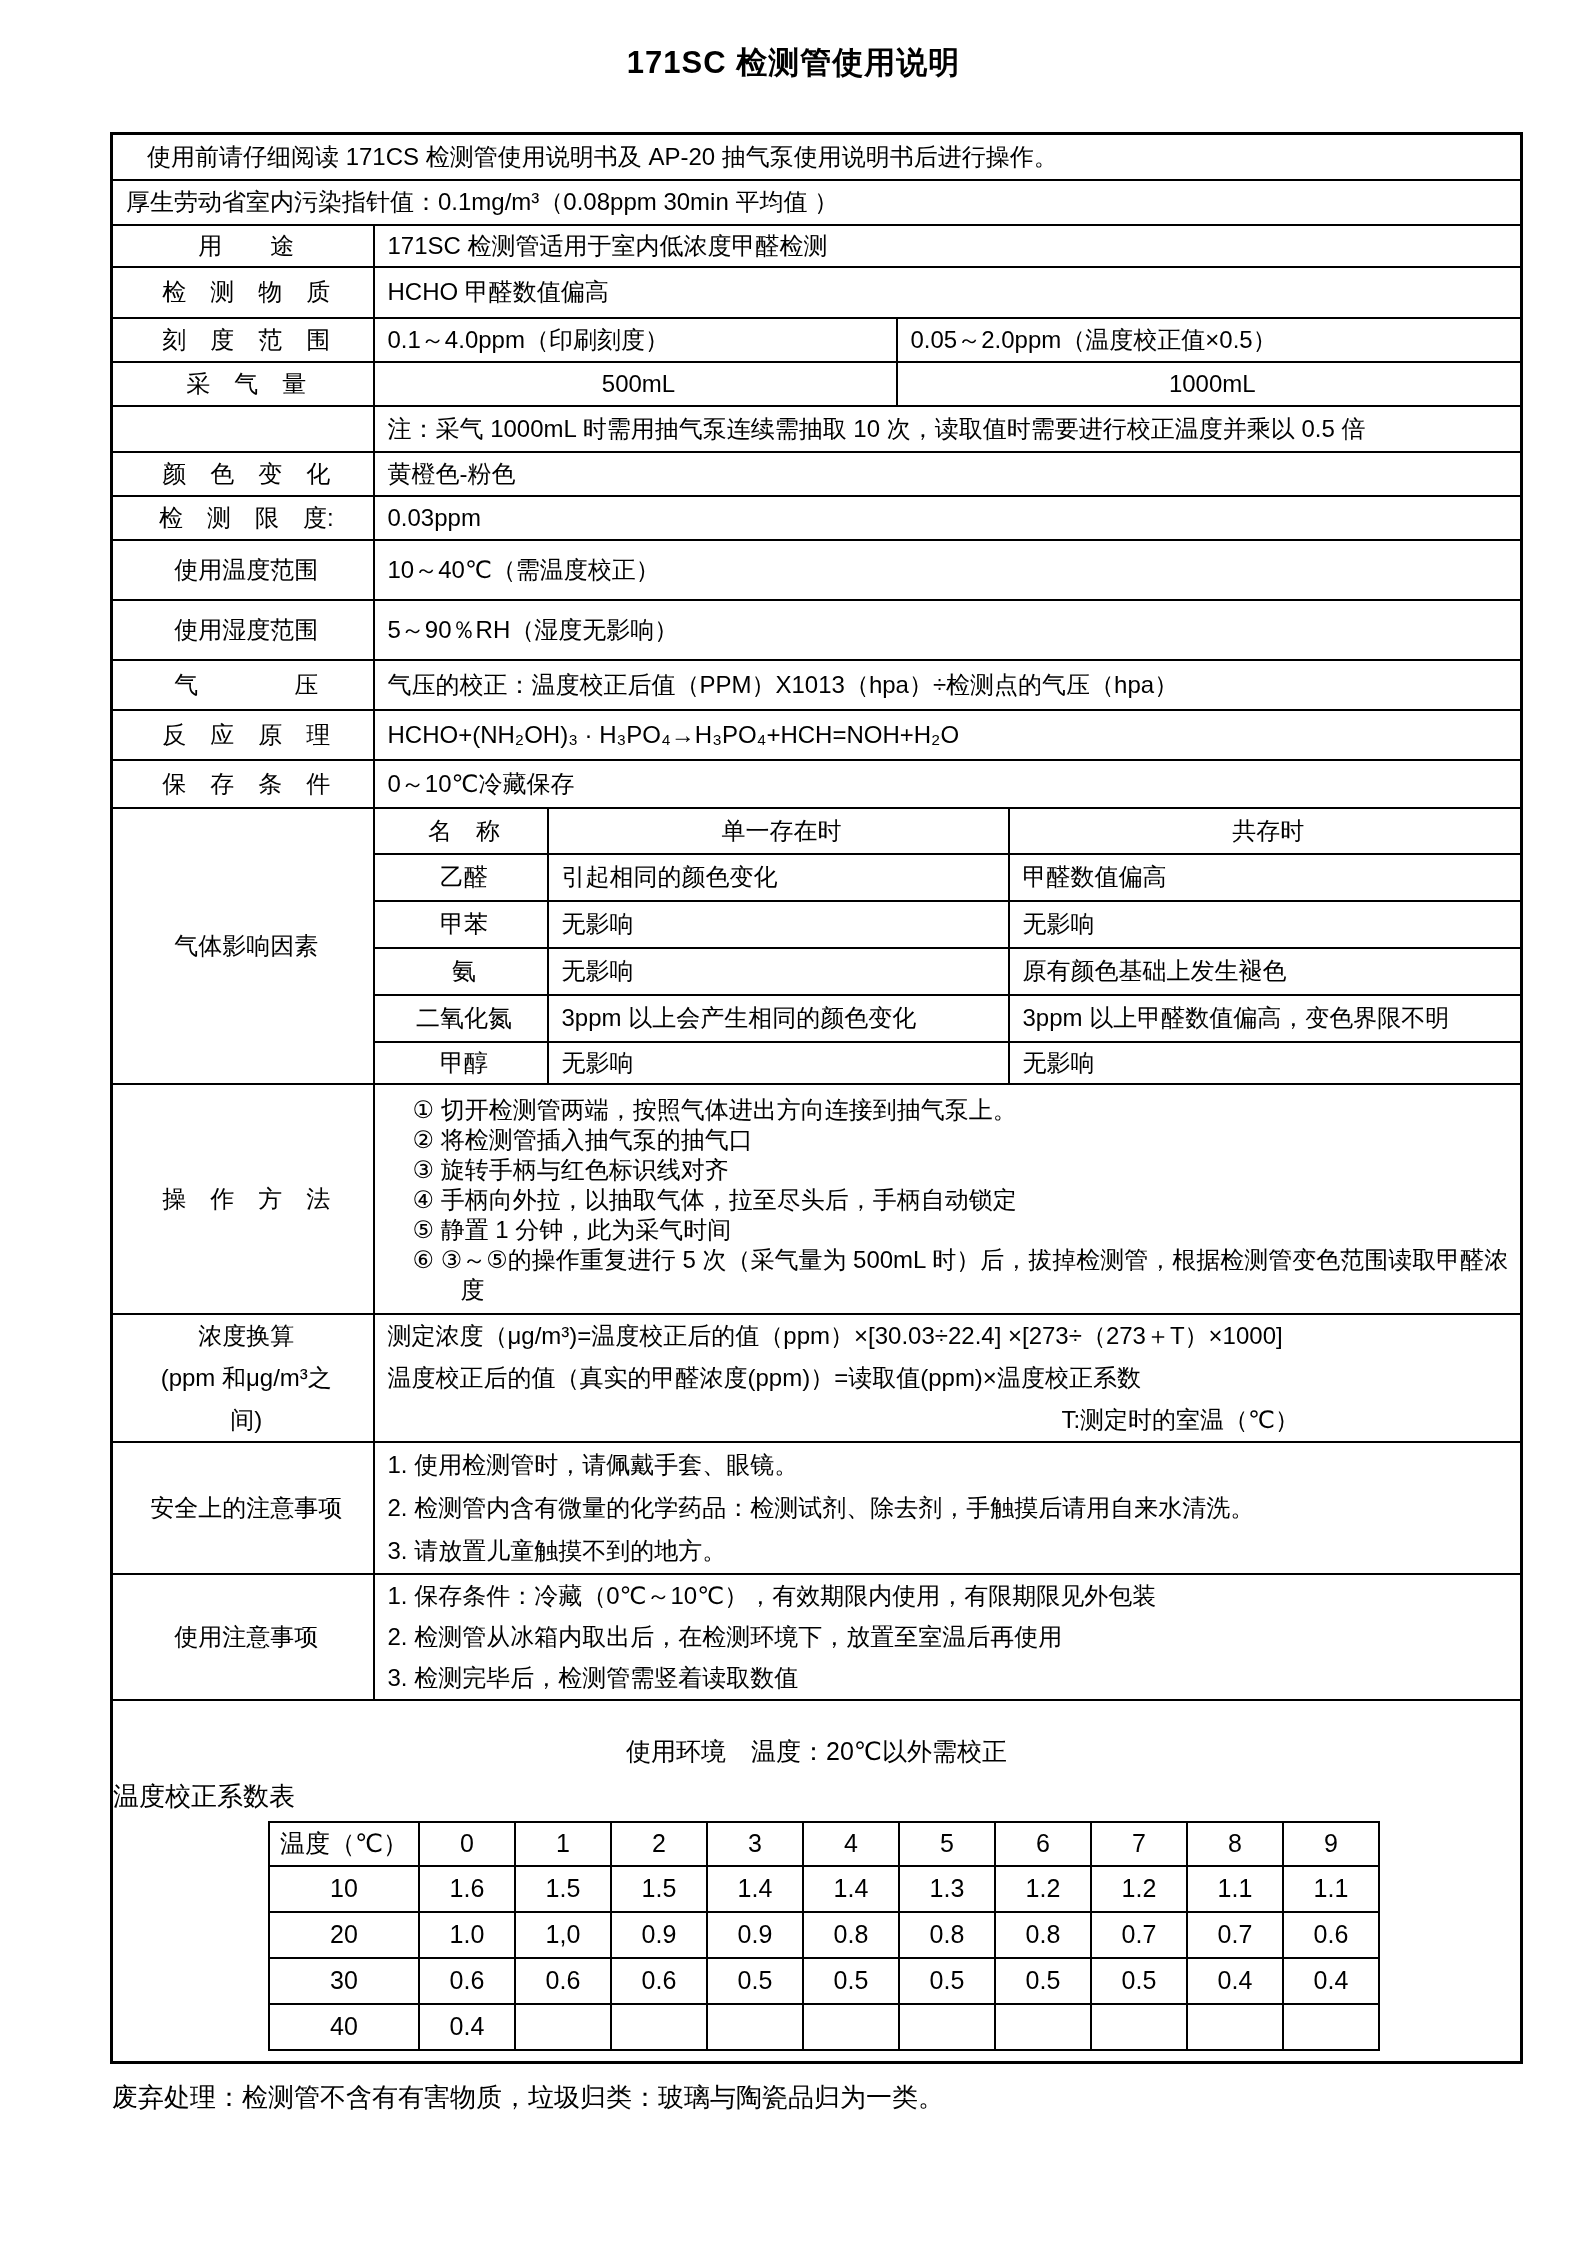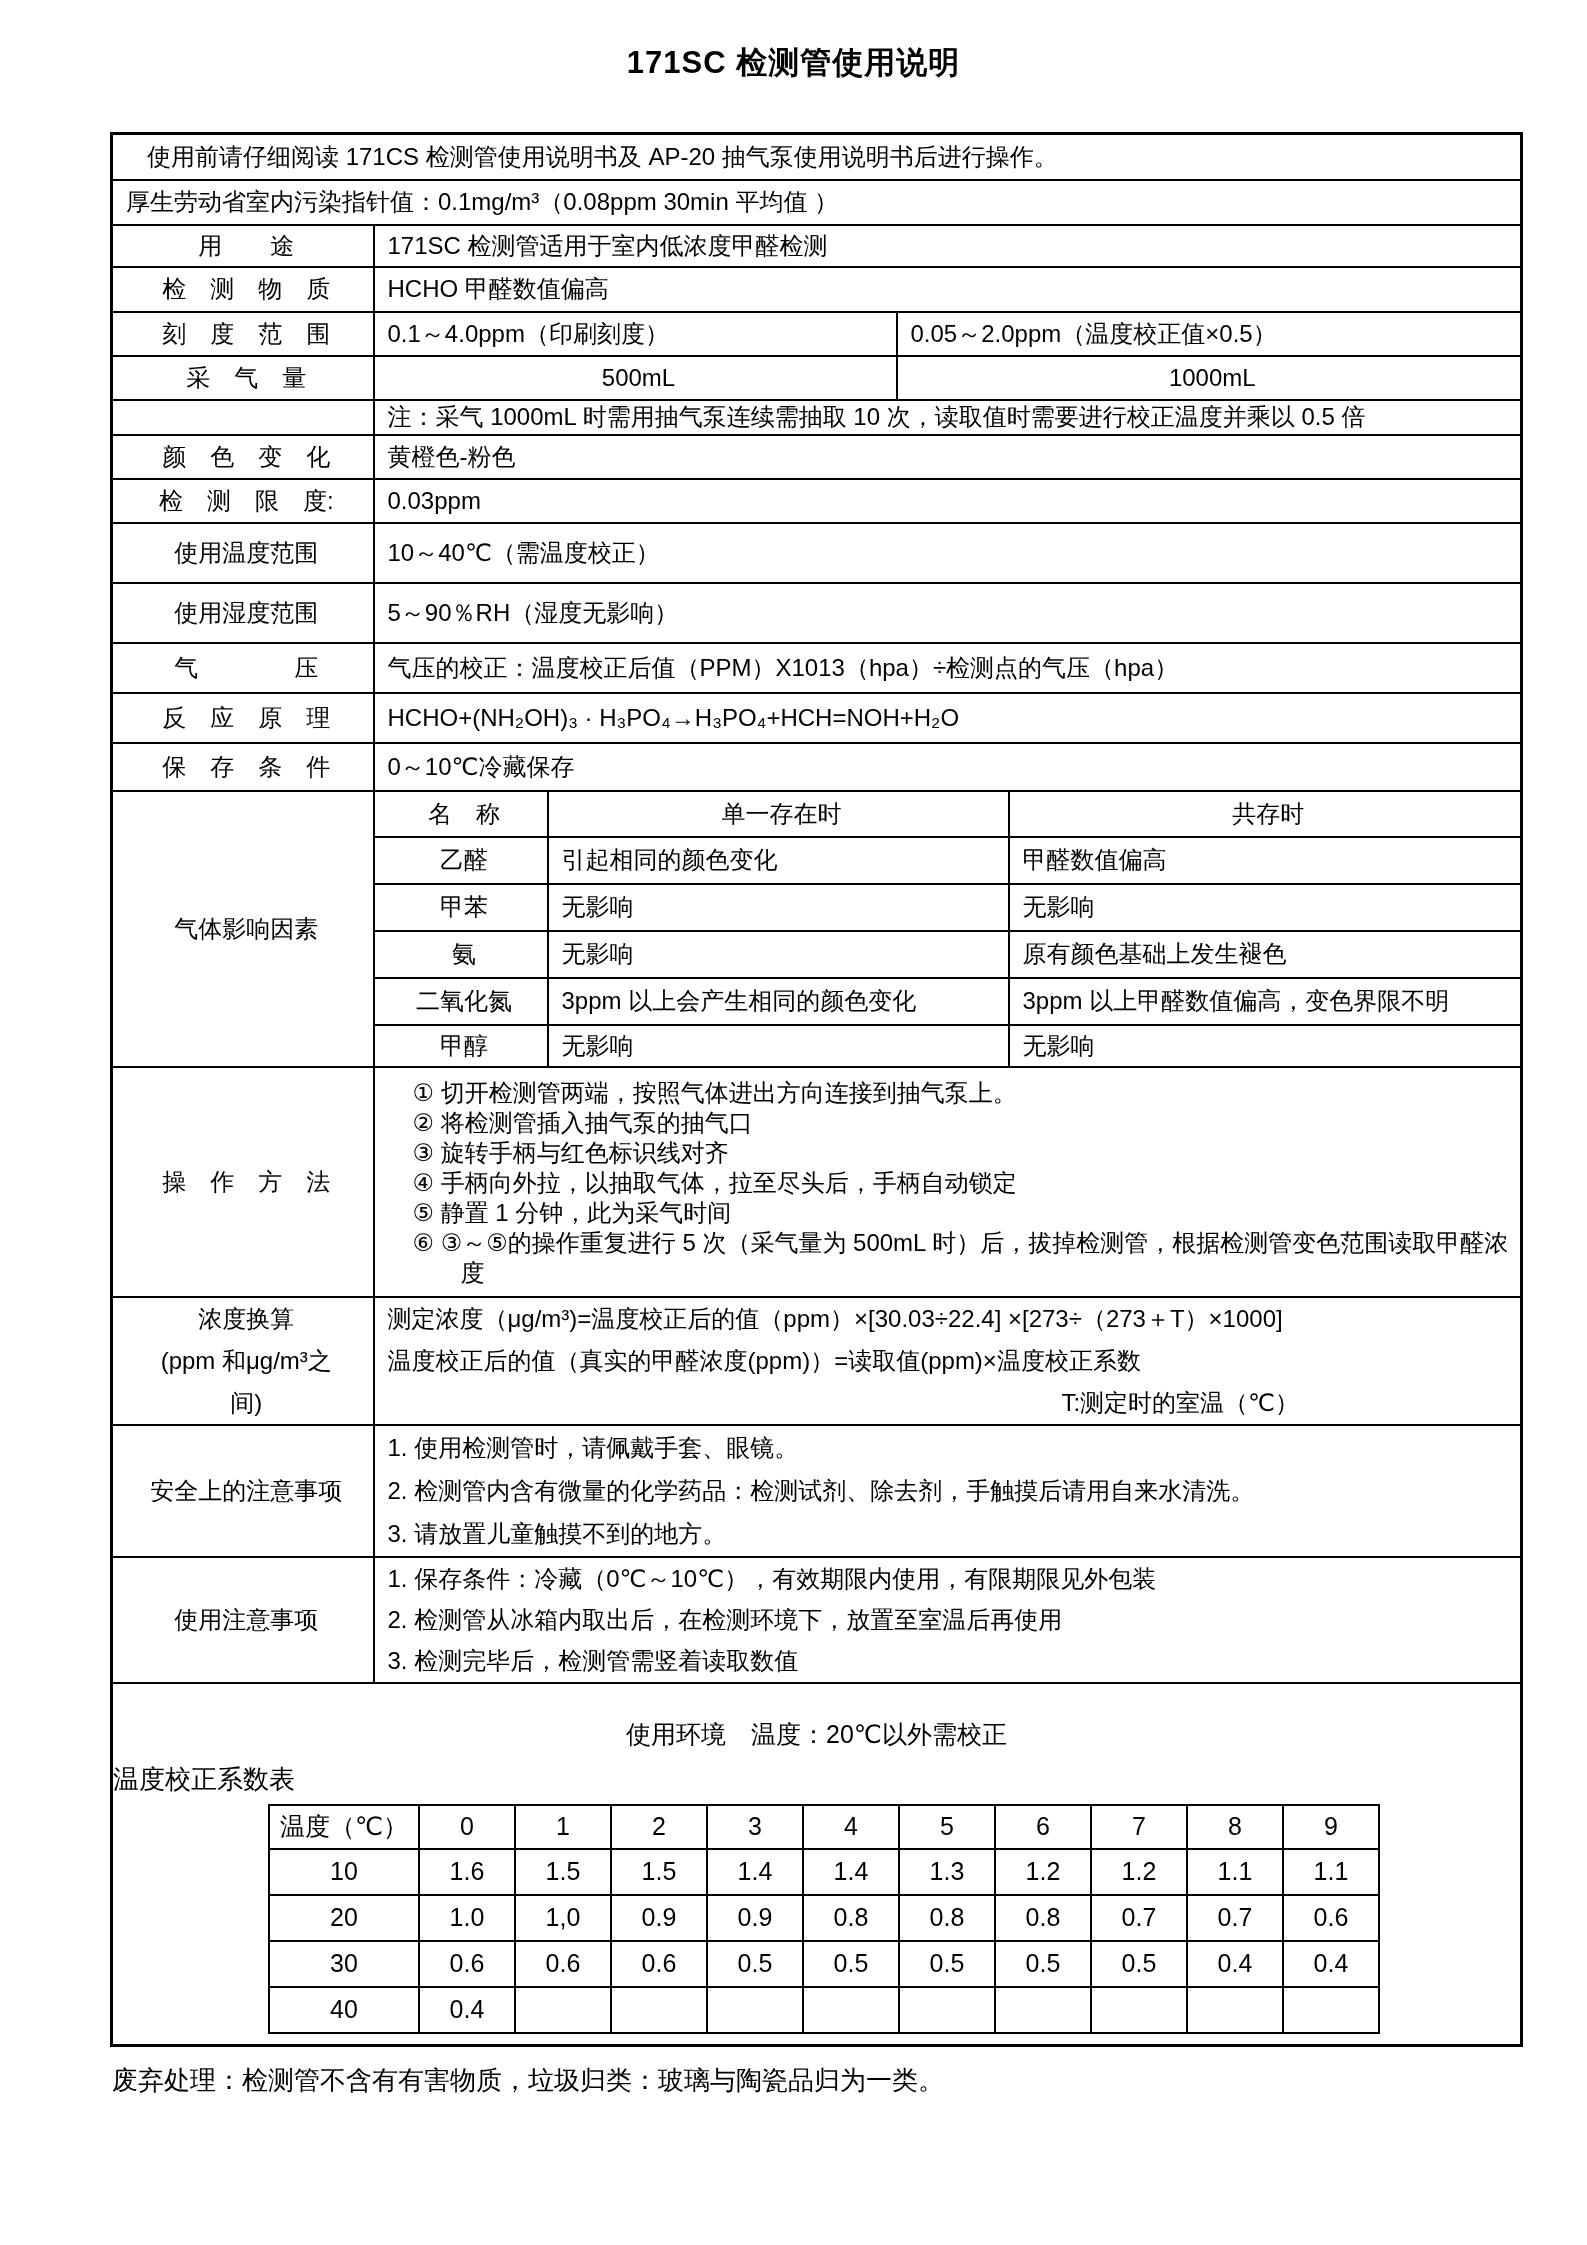--- a/index.html
+++ b/index.html
@@ -71,38 +71,38 @@
   </tr>
   <tr style="height:45px">
     <td colspan="5">厚生劳动省室内污染指针值：0.1mg/m³（0.08ppm 30min 平均值 ）</td>
   </tr>
 
   <tr style="height:42px">
     <td class="lbl">用　　途</td>
     <td colspan="4">171SC 检测管适用于室内低浓度甲醛检测</td>
   </tr>
 
-  <tr style="height:45px">
+  <tr style="height:51px">
     <td class="lbl">检　测　物　质</td>
     <td colspan="4">HCHO 甲醛数值偏高</td>
   </tr>
 
   <tr style="height:44px">
     <td class="lbl">刻　度　范　围</td>
     <td colspan="2">0.1～4.0ppm（印刷刻度）</td>
     <td colspan="2">0.05～2.0ppm（温度校正值×0.5）</td>
   </tr>
 
   <tr style="height:44px">
     <td class="lbl">采　气　量</td>
     <td colspan="2" class="ctr">500mL</td>
     <td colspan="2" class="ctr">1000mL</td>
   </tr>
 
-  <tr style="height:35px">
+  <tr style="height:46px">
     <td class="lbl"></td>
     <td colspan="4">注：采气 1000mL 时需用抽气泵连续需抽取 10 次，读取值时需要进行校正温度并乘以 0.5 倍</td>
   </tr>
 
   <tr style="height:44px">
     <td class="lbl">颜　色　变　化</td>
     <td colspan="4">黄橙色-粉色</td>
   </tr>
 
   <tr style="height:44px">

